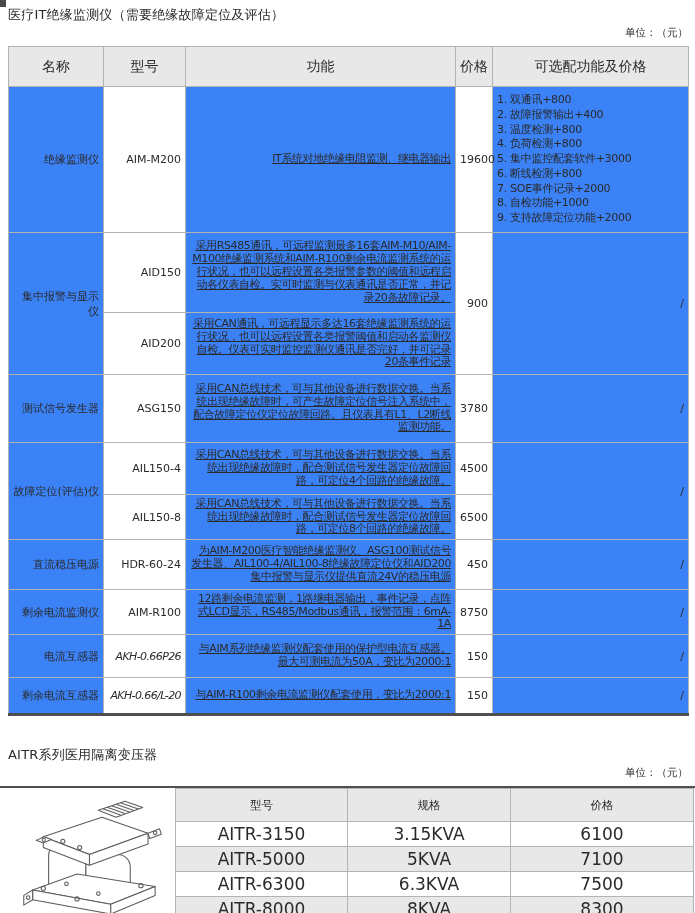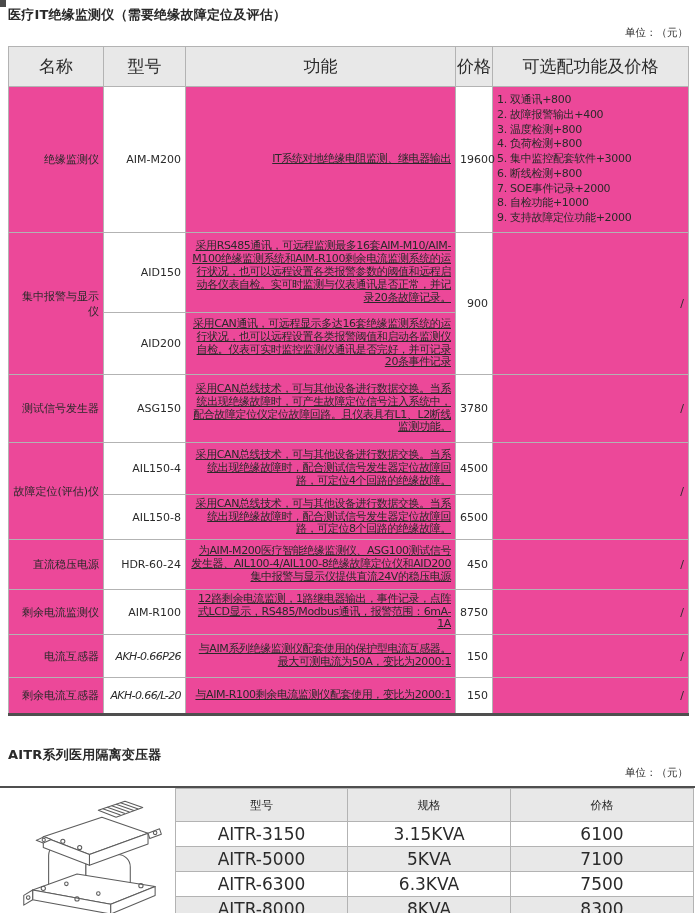--- a/index.html
+++ b/index.html
@@ -2,29 +2,29 @@
 <html><head>
 <meta charset="utf-8">
 <style>
   html,body{margin:0;padding:0;}
   body{
     width:695px;height:913px;background:#ffffff;position:relative;
     font-family:"DejaVu Sans", sans-serif;color:#2a2a2a;overflow:hidden;
   }
   .page{padding:0 7px 0 8px;}
   .artifact{position:absolute;left:0;top:0;width:6px;height:7px;background:#4a4a4a;}
-  .sec-title{font-size:13px;font-weight:bold;padding-top:6px;height:18px;letter-spacing:0.2px;}
+  .sec-title{font-size:13px;font-weight:normal;padding-top:6px;height:18px;letter-spacing:0.2px;}
   .unit{font-size:10.5px;text-align:right;height:14px;margin:2px 0 6px 0;}
 
   table.t1{width:680px;border-collapse:collapse;table-layout:fixed;
     border-top:1px solid #999;border-bottom:3px solid #4f4f4f;}
   table.t1 th, table.t1 td{border:1px solid #b3b3b3;vertical-align:middle;}
-  table.t1 th{background:#e8e8e8;font-weight:normal;font-size:17px;height:37px;}
+  table.t1 th{background:#e8e8e8;font-weight:normal;font-size:14px;height:37px;}
   table.t1 td{font-size:11px;padding:2px 4px;}
-  .g{background:#ec4899;}
+  .g{background:#3b82f6;}
   .ctr{text-align:right;}
   .fn{text-align:right;padding:3px 8px 3px 8px;letter-spacing:-0.4px;line-height:1.18;text-decoration:underline;}
   .opts{text-align:left;padding-left:38px;white-space:pre-line;
     font-size:10.5px;line-height:1.34;letter-spacing:-0.3px;}
   .cond{font-size:9.5px;letter-spacing:-0.6px;font-style:italic;}
   .h146{height:146px}.h80{height:80px}.h62{height:62px}.h68{height:68px}
   .h52{height:52px}.h45{height:45px}.h50{height:50px}.h33{height:43px}.h37{height:37px}
 
   .t2wrap{position:relative;margin-left:-8px;width:695px;height:144px;
     border-top:2px solid #4f4f4f;border-bottom:2px solid #4f4f4f;background:#fff;}

